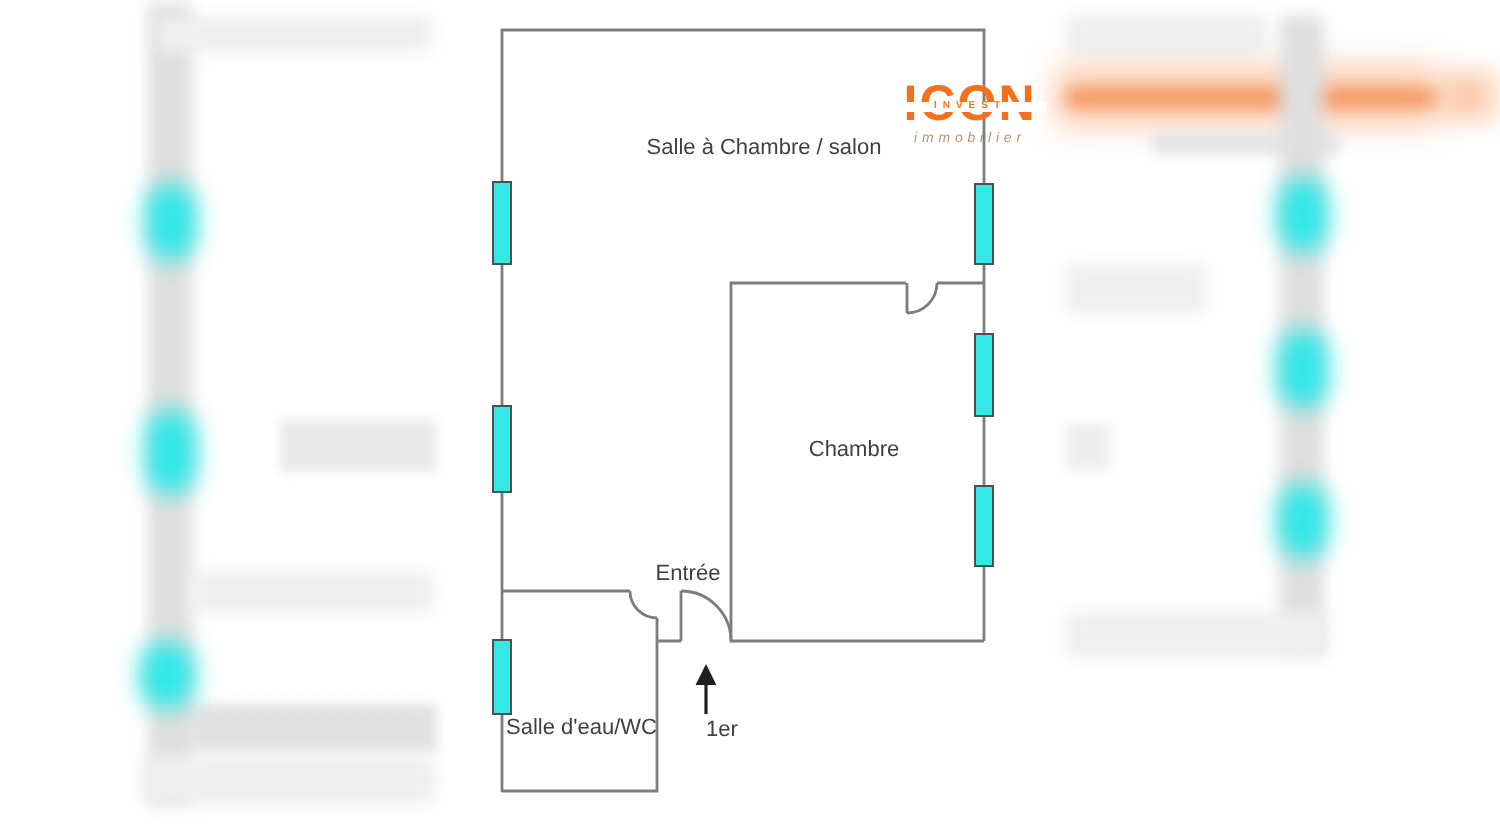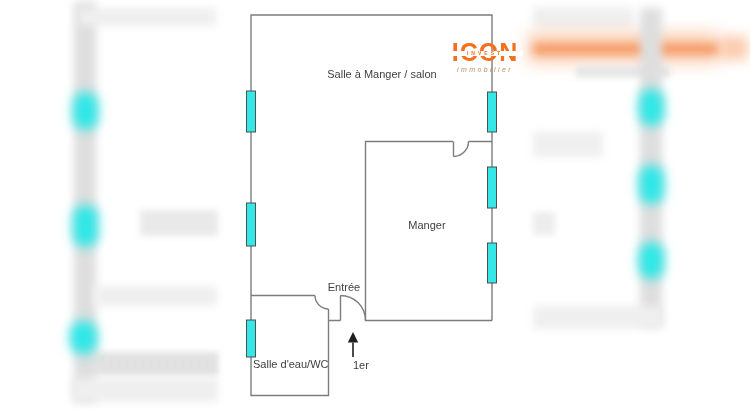--- a/index.html
+++ b/index.html
@@ -80,22 +80,22 @@
       <rect x="487.5" y="92" width="9" height="40"></rect>
       <rect x="487.5" y="167" width="9" height="41"></rect>
       <rect x="487.5" y="243" width="9" height="40"></rect>
     </g>
     <g>
       <path d="M353,332 L358.2,342.5 L347.8,342.5 Z" fill="#1f1f1f"></path>
       <line x1="353" y1="342.5" x2="353" y2="357" stroke="#1f1f1f" stroke-width="1.6"></line>
     </g>
   </svg>
 
-  <div class="room-label" style="left:282px;top:67px;width:200px;">Salle à Manger / salon</div>
-  <div class="room-label" style="left:377px;top:218px;width:100px;">Manger</div>
+  <div class="room-label" style="left:282px;top:67px;width:200px;">Salle à Chambre / salon</div>
+  <div class="room-label" style="left:377px;top:218px;width:100px;">Chambre</div>
   <div class="room-label" style="left:314px;top:280px;width:60px;">Entrée</div>
   <div class="room-label left" style="left:253px;top:357px;width:110px;">Salle d'eau/WC</div>
   <div class="room-label left" style="left:353px;top:358px;width:40px;">1er</div>
 
   <div id="logo">
     <span class="name">ICON</span>
     <span class="band">
       <span>INVEST</span>
     </span>
     <span class="tagline">immobilier</span>

